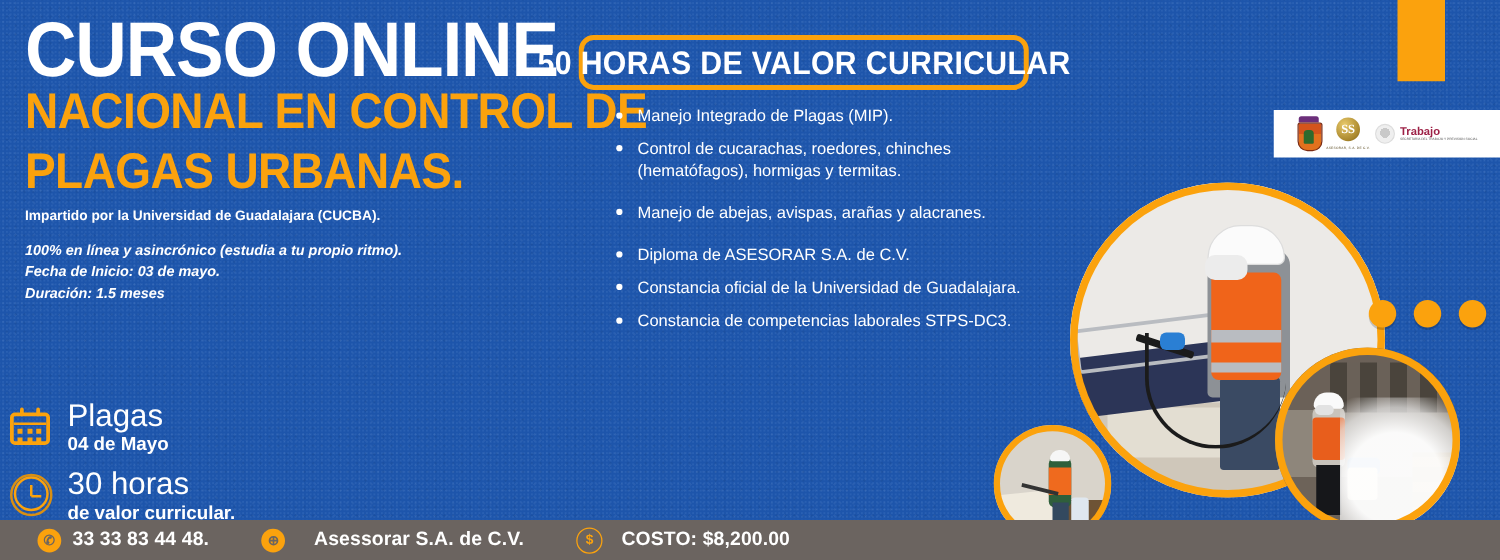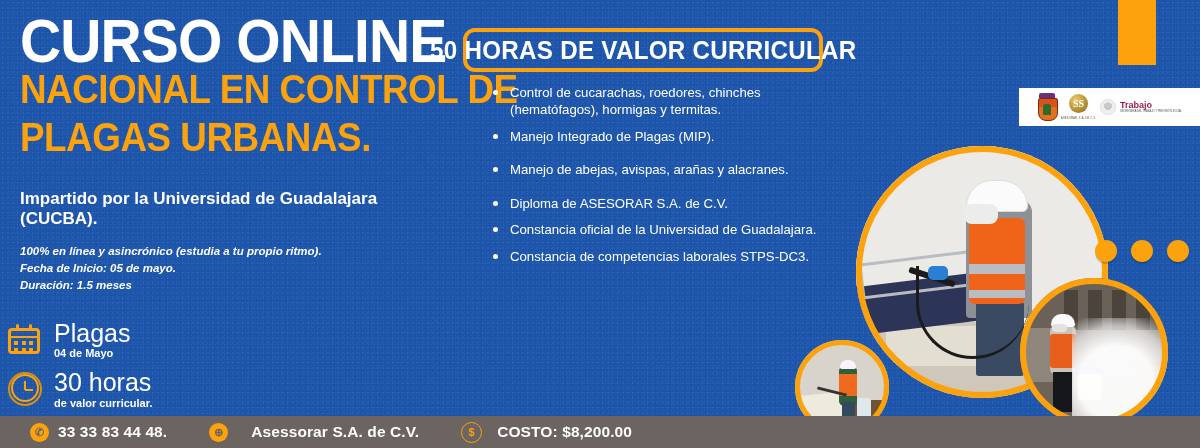--- a/index.html
+++ b/index.html
@@ -78,21 +78,21 @@
     margin:0 0 2px 0;white-space:nowrap;
   }
   .t-line2,.t-line3{
     font-family:"Liberation Sans Narrow","Liberation Sans",sans-serif;
     font-weight:bold;font-size:40px;line-height:1.0;color:#fba20d;
     letter-spacing:-.5px;transform:scaleX(.92);transform-origin:left center;
     margin:0;white-space:nowrap;
   }
   .t-line3{margin-top:8px;}
   .sub-impartido{
-    margin-top:32px;font-size:17px;font-weight:bold;color:#ffffff;
+    margin-top:10px;font-size:11px;font-weight:bold;color:#ffffff;
   }
   .sub-italics{margin-top:14px;font-size:11.5px;font-weight:bold;font-style:italic;color:#ffffff;line-height:1.45;}
 
   
   .info-rows{position:absolute;left:8px;top:320px;}
   .info-row{display:flex;align-items:center;gap:12px;margin-bottom:10px;}
   .ico-cal{width:34px;height:32px;position:relative;}
   .ico-cal .body{
     position:absolute;left:0;top:4px;width:32px;height:26px;
     border:3px solid #fba20d;border-radius:4px;box-sizing:border-box;
@@ -101,21 +101,21 @@
   .ico-cal .tab1{left:8px;} .ico-cal .tab2{left:21px;}
   .ico-cal .bar{position:absolute;left:3px;top:12px;width:26px;height:2px;background:#fba20d;}
   .ico-cal .dots{position:absolute;left:6px;top:17px;width:20px;display:grid;grid-template-columns:repeat(3,1fr);gap:3px;}
   .ico-cal .dots i{display:block;width:4px;height:4px;background:#fba20d;}
   .ico-clock{width:34px;height:34px;position:relative;}
   .ico-clock .r1{position:absolute;left:0;top:0;width:34px;height:34px;border:2px solid #d98f13;border-radius:50%;box-sizing:border-box;}
   .ico-clock .r2{position:absolute;left:3px;top:2px;width:28px;height:28px;border:2px solid #fba20d;border-radius:50%;box-sizing:border-box;}
   .ico-clock .h{position:absolute;left:16px;top:9px;width:2px;height:9px;background:#fba20d;}
   .ico-clock .m{position:absolute;left:17px;top:17px;width:8px;height:2px;background:#fba20d;}
   .info-txt .big{font-size:25px;color:#ffffff;line-height:1.05;}
-  .info-txt .small{font-size:11px;color:#ffffff;font-weight:bold;margin-top:1px;}
+  .info-txt .small{font-size:15px;color:#ffffff;font-weight:bold;margin-top:1px;}
 
   
   .pill{
     position:absolute;left:463px;top:28px;width:360px;height:44px;
     border:4px solid #fba20d;border-radius:12px;box-sizing:border-box;
     display:flex;align-items:center;justify-content:center;
   }
   .pill span{
     font-family:"Liberation Sans Narrow","Liberation Sans",sans-serif;
     font-weight:bold;font-size:26px;color:#ffffff;letter-spacing:.3px;
@@ -235,21 +235,21 @@
     </div>
   </div>
 
   <div class="left">
     <h1 class="t-curso">CURSO ONLINE</h1>
     <div class="t-line2">NACIONAL EN CONTROL DE</div>
     <div class="t-line3">PLAGAS URBANAS.</div>
     <div class="sub-impartido">Impartido por la Universidad de Guadalajara (CUCBA).</div>
     <div class="sub-italics">
       <div>100% en línea y asincrónico (estudia a tu propio ritmo).</div>
-      <div>Fecha de Inicio: 05 de mayo.</div>
+      <div>Fecha de Inicio: 03 de mayo.</div>
       <div>Duración: 1.5 meses</div>
     </div>
   </div>
 
   <div class="info-rows">
     <div class="info-row">
       <div class="ico-cal">
         <div class="tab1"></div>
           <div class="tab2"></div>
         <div class="body"></div>
@@ -281,22 +281,22 @@
       </div>
     </div>
   </div>
 
   <div class="pill">
     <span>50 HORAS DE VALOR CURRICULAR</span>
   </div>
 
   <div class="bullets">
     <ul>
+      <li>Manejo Integrado de Plagas (MIP).</li>
       <li>Control de cucarachas, roedores, chinches (hematófagos), hormigas y termitas.</li>
-      <li>Manejo Integrado de Plagas (MIP).</li>
       <li class="gap">Manejo de abejas, avispas, arañas y alacranes.</li>
       <li class="gap"> Diploma de ASESORAR S.A. de C.V.</li>
       <li>Constancia oficial de la Universidad de Guadalajara.</li>
       <li>Constancia de competencias laborales STPS-DC3.</li>
     </ul>
   </div>
 
   <div class="circ photo-main">
     <div class="scene-main">
       <div class="sm-wall"></div>

